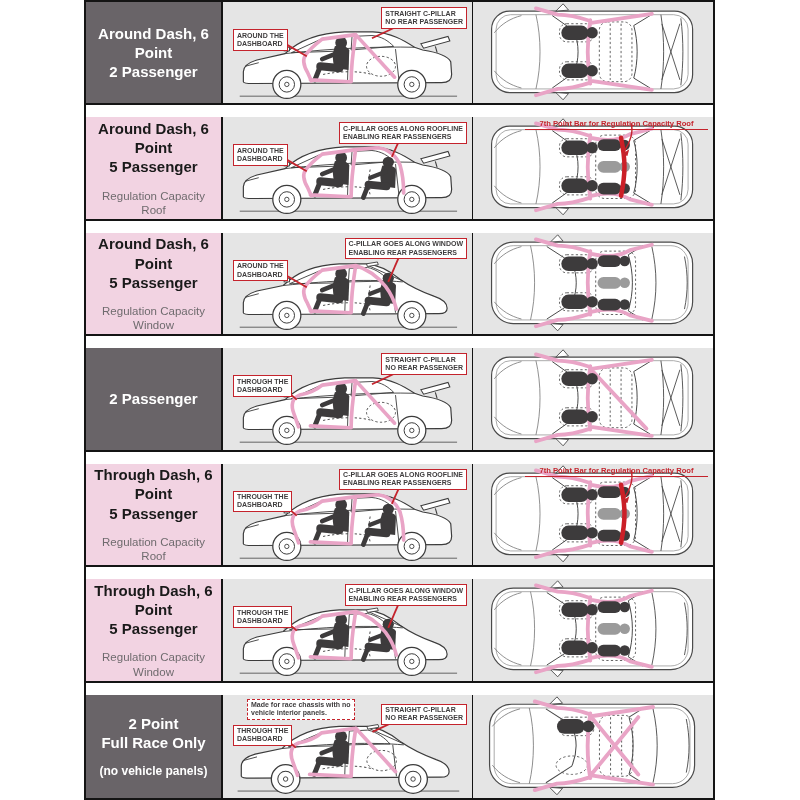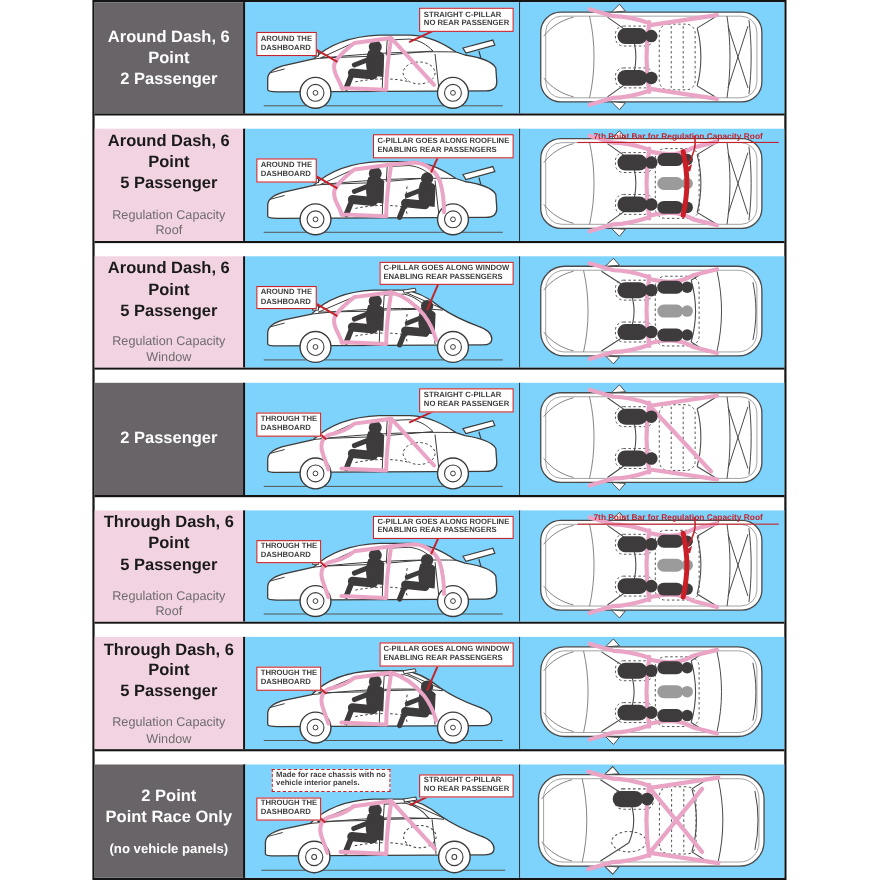--- a/index.html
+++ b/index.html
@@ -3,21 +3,21 @@
 <meta charset="utf-8">
 <style>
   html,body{margin:0;padding:0;background:#fff;}
   .canvas{position:relative;width:800px;height:800px;background:#fff;overflow:hidden;
           font-family:"Liberation Sans",sans-serif;}
   .grid{position:absolute;left:84px;top:0;width:631px;height:800px;box-sizing:border-box;
         border:2px solid #141414;display:grid;grid-template-rows:repeat(7,1fr);gap:12px;}
   .row{display:grid;grid-template-columns:137px 250px 1fr;border-bottom:2.5px solid #141414;
        box-sizing:border-box;min-height:0;}
   .row:last-child{border-bottom:none;}
-  .cell{position:relative;box-sizing:border-box;background:#7dd3fc;min-width:0;min-height:0;}
+  .cell{position:relative;box-sizing:border-box;background:#e5e5e5;min-width:0;min-height:0;}
   .label{border-right:2px solid #141414;display:flex;flex-direction:column;justify-content:center;
          align-items:center;text-align:center;padding:4px 6px;}
   .label.gray{background:#696468;color:#ffffff;}
   .label.pink{background:#f2d3e2;color:#1a1a1a;}
   .title{font-weight:bold;font-size:15px;line-height:1.28;}
   .subtitle{font-size:11.5px;line-height:1.25;margin-top:12px;}
   .label.pink .subtitle{color:#6f6b6e;}
   .label.gray .subtitle{color:#fff;font-weight:bold;font-size:12px;}
   .subtitle:empty,.annotation:empty{display:none;}
   .side{border-right:1.5px solid #141414;}
@@ -514,21 +514,21 @@
               <rect x="126" y="72.5" width="26" height="13" rx="6.5" fill="#3d3b3c"></rect>
               <circle cx="156" cy="79" r="5.8" fill="#3d3b3c"></circle>
             </svg>
           </div>
       </div>
     </div>
 
     <div class="row row7">
       <div class="cell label gray">
         <div class="title">2 Point</div>
-        <div class="title">Point Race Only</div>
+        <div class="title">Full Race Only</div>
         <div class="subtitle">(no vehicle panels)</div>
       </div>
       <div class="cell side">
         <div class="diagram">
             <svg viewBox="0 0 250 112" preserveAspectRatio="xMidYMid meet" xmlns="http://www.w3.org/2000/svg">
               <line x1="6" y1="104" x2="246" y2="104" stroke="#555" stroke-width="1"></line>
               <path d="M10,88 L10,77 C10,71 15,67 25,64 L54,58 C70,42 92,35 116,34 L146,34 C160,35 172,42 183,51 C196,60 210,66 221,70 C230,73 235,78 235,83 C235,88 231,89 226,89 L20,90 C13,90 10,89 10,88 Z" fill="#fff" stroke="#3c3c3c" stroke-width="1.3"></path>
               <path d="M61,56 L96,41 L118,39 L120,55 Z" fill="none" stroke="#3c3c3c" stroke-width="1"></path>
               <path d="M127,39 L147,38 C157,40 166,47 171,53 L126,54 Z" fill="none" stroke="#3c3c3c" stroke-width="1"></path>
               <path d="M54,58 C110,52 150,51 186,54 M123,56 L122,88 M174,54 L178,88 M12,71 L27,67 M148,36 L186,53" fill="none" stroke="#3c3c3c" stroke-width="1"></path>

